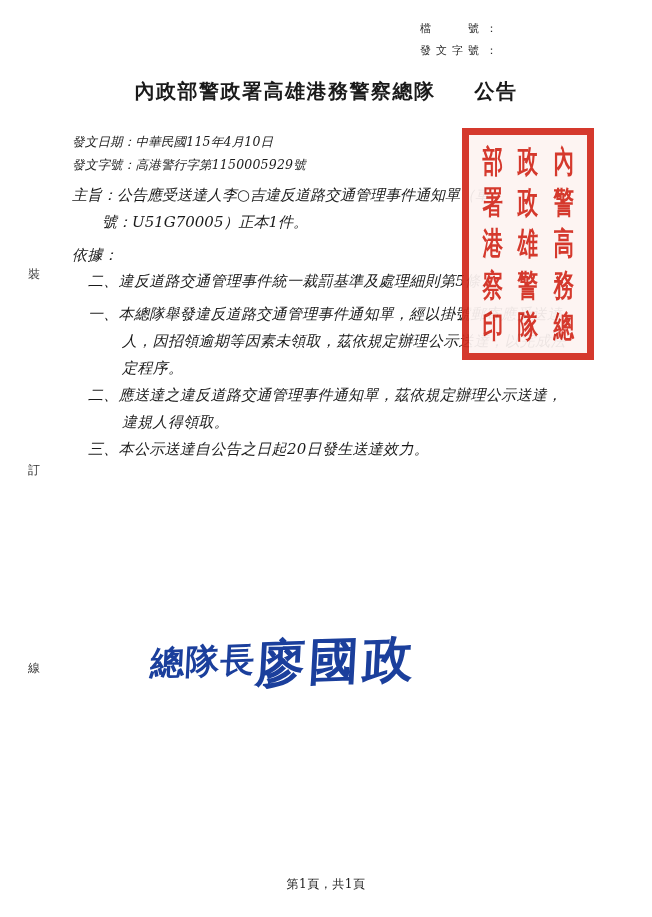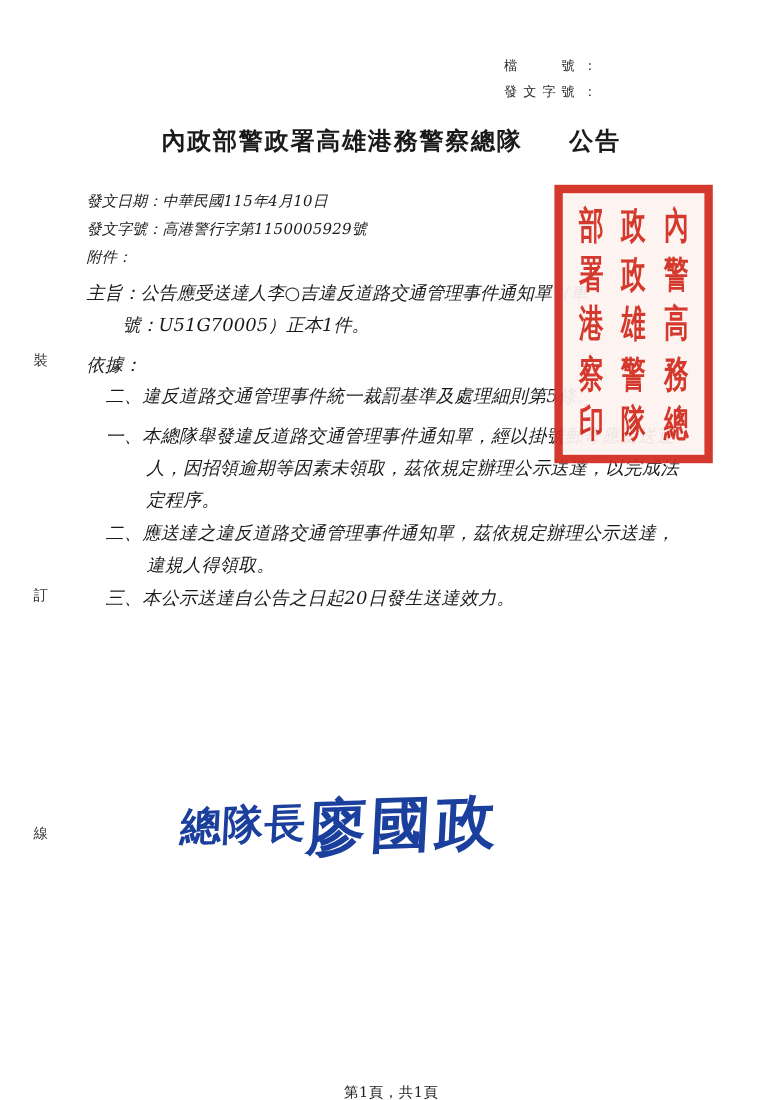--- a/index.html
+++ b/index.html
@@ -12,21 +12,20 @@
     background: #ffffff;
     font-family: "DejaVu Serif", "Liberation Serif", serif;
     color: #1a1a1a;
     position: relative;
     overflow: hidden;
   }
   .page {
     position: relative;
     width: 652px;
     height: 762px;
-    margin-top: 26px;
   }
 
   
   .file-meta {
     position: absolute;
     top: 18px;
     left: 420px;
     width: 190px;
     font-size: 11px;
     line-height: 22px;
@@ -207,21 +206,20 @@
   </div>
 
   <div class="binding b1">裝</div>
   <div class="binding b2">訂</div>
   <div class="binding b3">線</div>
 
   <div class="body-wrap">
 
     <div class="meta-line">發文日期：中華民國115年4月10日</div>
     <div class="meta-line">發文字號：高港警行字第1150005929號</div>
-    <div class="meta-line">附件：</div>
 
     <div class="section">
       <div class="subject-line">
         <span>主旨：</span><span>公告應受送達人李○吉違反道路交通管理事件通知單（車</span>
       </div>
       <div class="subject-cont">號：U51G70005）正本1件。</div>
     </div>
 
     <div class="section">
       <div class="sec-head">依據：</div>

